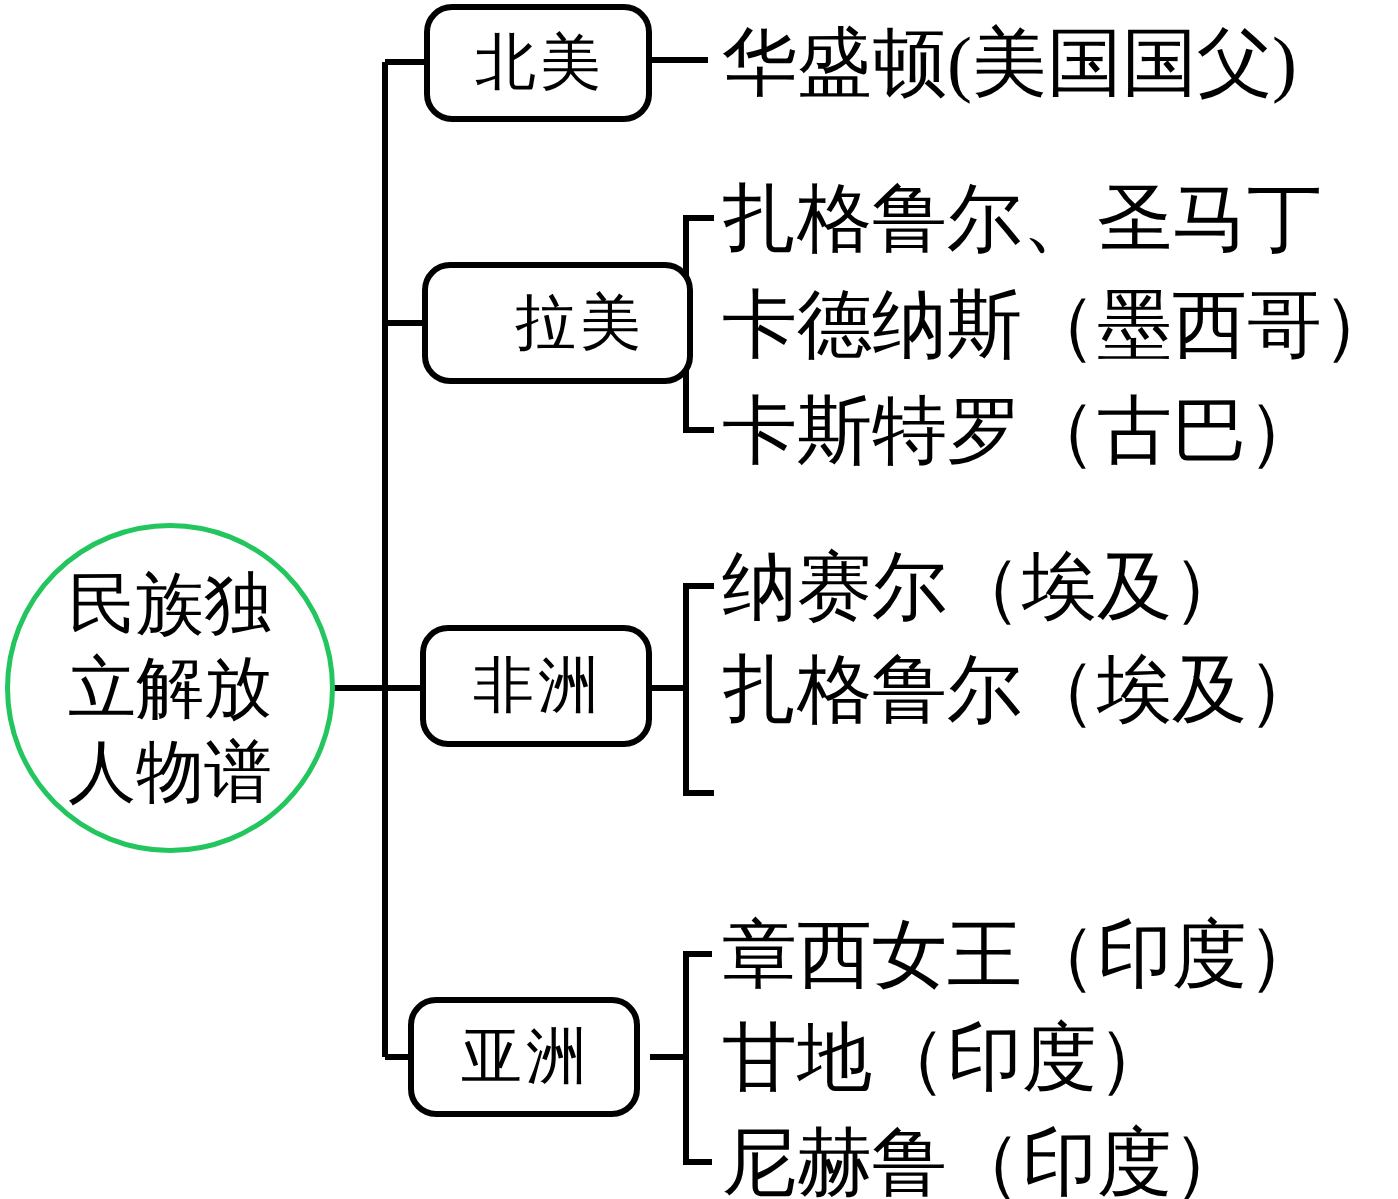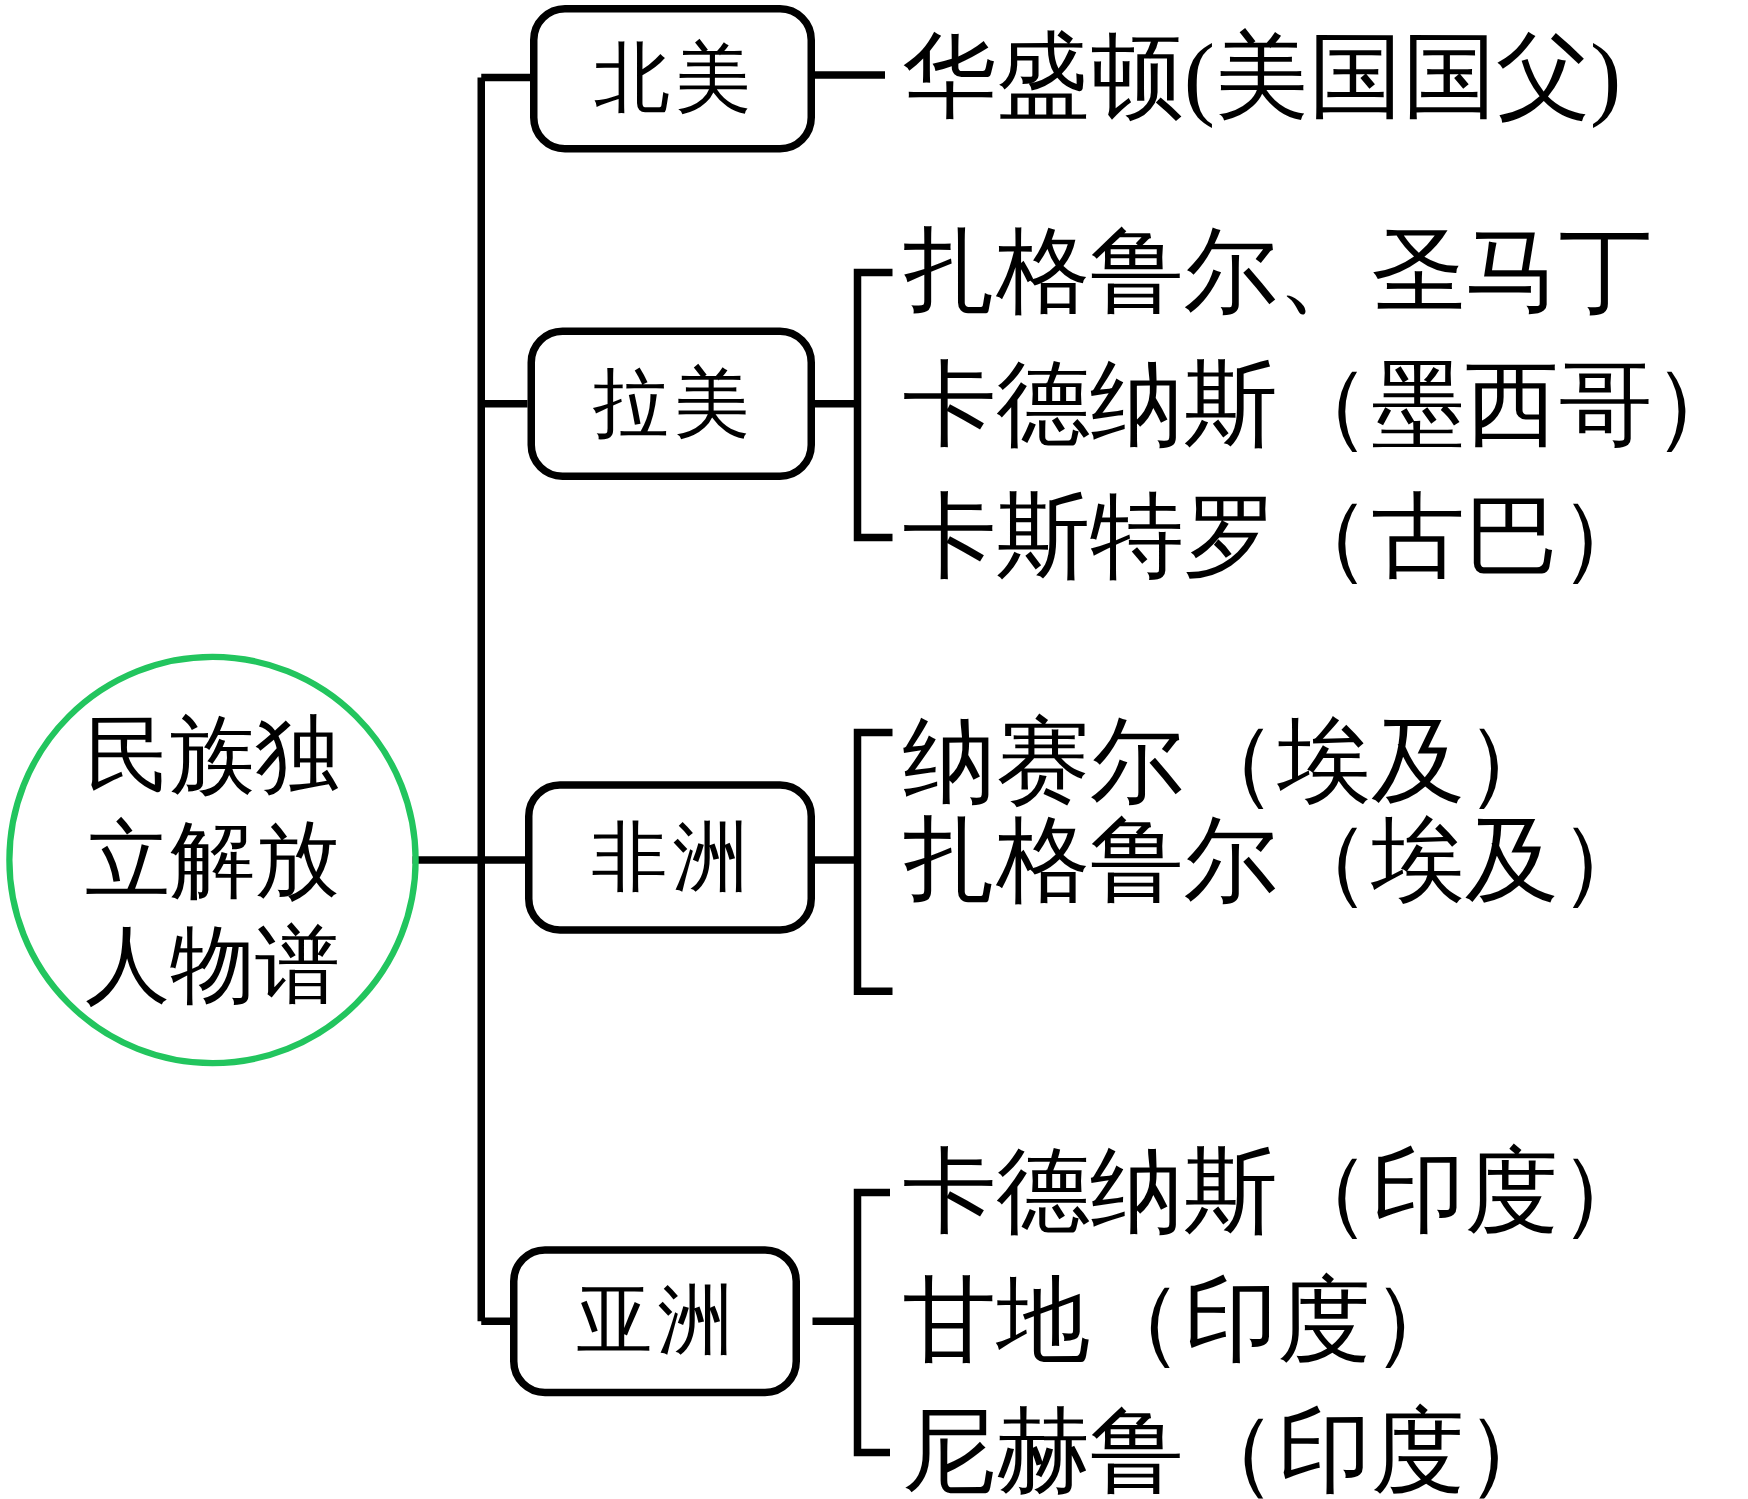--- a/index.html
+++ b/index.html
@@ -53,36 +53,36 @@
     border-radius: 28px;
     display: flex;
     align-items: center;
     justify-content: center;
     font-size: 61px;
     letter-spacing: 4px;
     text-indent: 4px;
     background: #ffffff;
   }
   .node-beimei { left: 424px; top:   4px; width: 216px; height: 106px; }
-  .node-lamei  { left: 422px; top: 262px; width: 218px; height: 110px; }
+  .node-lamei  { left: 422px; top: 262px; width: 218px; height: 110px; padding-left: 41px; }
   .node-feizhou{ left: 420px; top: 625px; width: 220px; height: 110px; }
   .node-yazhou { left: 408px; top: 997px; width: 220px; height: 108px; }
   .leaf {
     position: absolute;
     left: 722px;
     transform: translateY(-50%);
     font-size: 75px;
     line-height: 1;
     white-space: nowrap;
   }
   .leaf-r0 { top:   62px; }
   .leaf-r1 { top:  218px; }
   .leaf-r2 { top:  324px; }
   .leaf-r3 { top:  430px; }
-  .leaf-r4 { top:  586px; margin-top: 24px; }
+  .leaf-r4 { top:  586px; }
   .leaf-r5 { top:  689px; }
   .leaf-r6 { top:  793px; }
   .leaf-r7 { top:  954px; }
   .leaf-r8 { top: 1057px; }
   .leaf-r9 { top: 1162px; }
 </style>
 </head>
 <body>
 
 <div class="stage">
@@ -132,17 +132,17 @@
 
   <div class="leaf leaf-r0">华盛顿(美国国父)</div>
 
   <div class="leaf leaf-r1">扎格鲁尔、圣马丁</div>
   <div class="leaf leaf-r2">卡德纳斯（墨西哥）</div>
   <div class="leaf leaf-r3">卡斯特罗（古巴）</div>
 
   <div class="leaf leaf-r4">纳赛尔（埃及）</div>
   <div class="leaf leaf-r5">扎格鲁尔（埃及）</div>
 
-  <div class="leaf leaf-r7">卡德纳斯（印度）</div>
+  <div class="leaf leaf-r7">章西女王（印度）</div>
   <div class="leaf leaf-r8">甘地（印度）</div>
   <div class="leaf leaf-r9">尼赫鲁（印度）</div>
 
 </div>
 
 </body></html>

